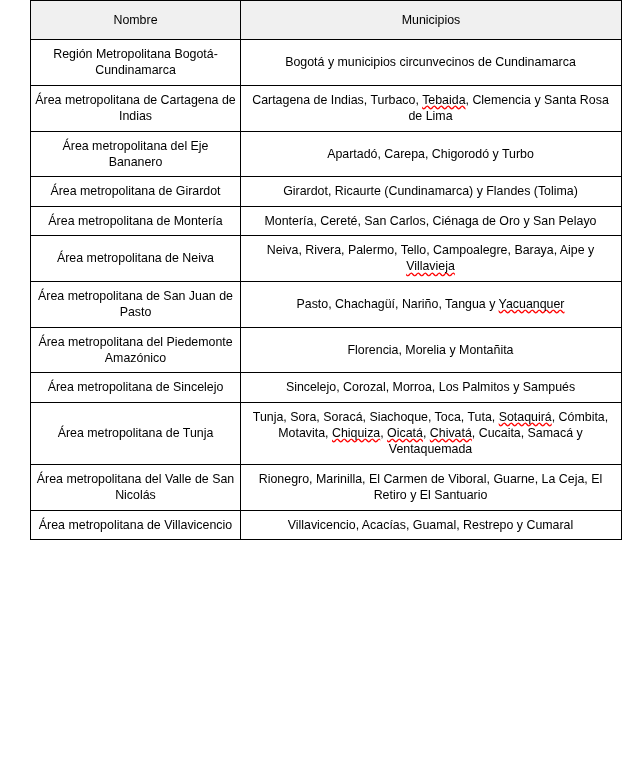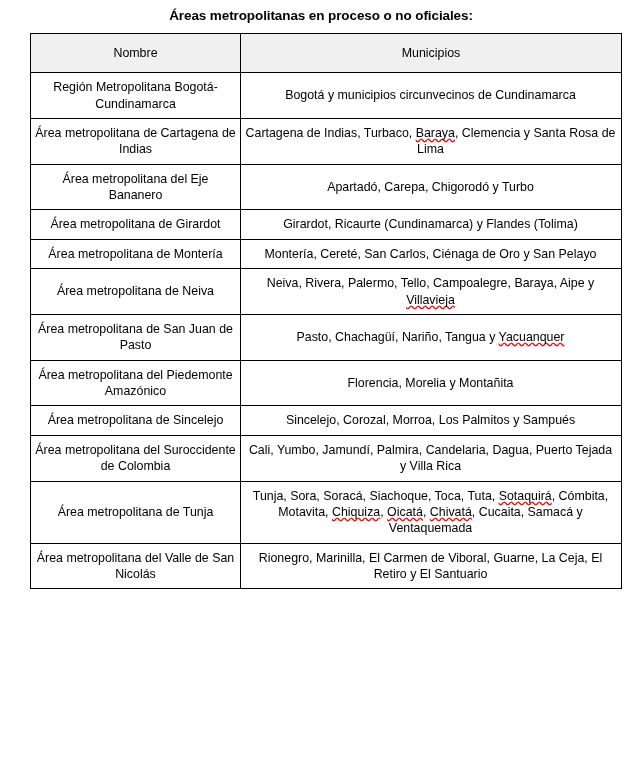--- a/index.html
+++ b/index.html
@@ -71,41 +71,40 @@
     text-decoration-skip-ink: none;
     text-underline-offset: 1px;
     -webkit-text-decoration: underline wavy #ff0000;
   }
 </style>
 </head>
 <body>
 
 <div class="page">
 
-  <div class="doc-title">Áreas metropolitanas en proceso o no oficiales:</div>
 
   <table class="meta-table">
     <colgroup>
       <col class="col-nombre">
       <col class="col-municipios">
     </colgroup>
     <thead>
       <tr>
         <th>Nombre</th>
         <th>Municipios</th>
       </tr>
     </thead>
     <tbody id="table-body">
         <tr>
           <td class="cell-nombre">Región Metropolitana Bogotá-Cundinamarca</td>
           <td class="cell-municipios">Bogotá y municipios circunvecinos de Cundinamarca</td>
         </tr>
         <tr>
           <td class="cell-nombre">Área metropolitana de Cartagena de Indias</td>
-          <td class="cell-municipios">Cartagena de Indias, Turbaco, <span class="sp">Baraya</span>, Clemencia y Santa Rosa de Lima</td>
+          <td class="cell-municipios">Cartagena de Indias, Turbaco, <span class="sp">Tebaida</span>, Clemencia y Santa Rosa de Lima</td>
         </tr>
         <tr>
           <td class="cell-nombre">Área metropolitana del Eje Bananero</td>
           <td class="cell-municipios">Apartadó, Carepa, Chigorodó y Turbo</td>
         </tr>
         <tr>
           <td class="cell-nombre">Área metropolitana de Girardot</td>
           <td class="cell-municipios">Girardot, Ricaurte (Cundinamarca) y Flandes (Tolima)</td>
         </tr>
         <tr>
@@ -122,27 +121,27 @@
         </tr>
         <tr>
           <td class="cell-nombre">Área metropolitana del Piedemonte Amazónico</td>
           <td class="cell-municipios">Florencia, Morelia y Montañita</td>
         </tr>
         <tr>
           <td class="cell-nombre">Área metropolitana de Sincelejo</td>
           <td class="cell-municipios">Sincelejo, Corozal, Morroa, Los Palmitos y Sampués</td>
         </tr>
         <tr>
-          <td class="cell-nombre">Área metropolitana del Suroccidente de Colombia</td>
-          <td class="cell-municipios">Cali, Yumbo, Jamundí, Palmira, Candelaria, Dagua, Puerto Tejada y Villa Rica</td>
-        </tr>
-        <tr>
           <td class="cell-nombre">Área metropolitana de Tunja</td>
           <td class="cell-municipios">Tunja, Sora, Soracá, Siachoque, Toca, Tuta, <span class="sp">Sotaquirá</span>, Cómbita, Motavita, <span class="sp">Chiquiza</span>, <span class="sp">Oicatá</span>, <span class="sp">Chivatá</span>, Cucaita, Samacá y Ventaquemada</td>
         </tr>
         <tr>
           <td class="cell-nombre">Área metropolitana del Valle de San Nicolás</td>
           <td class="cell-municipios">Rionegro, Marinilla, El Carmen de Viboral, Guarne, La Ceja, El Retiro y El Santuario</td>
         </tr>
+        <tr>
+          <td class="cell-nombre">Área metropolitana de Villavicencio</td>
+          <td class="cell-municipios">Villavicencio, Acacías, Guamal, Restrepo y Cumaral</td>
+        </tr>
       </tbody>
   </table>
 
 </div>
 
 </body></html>

